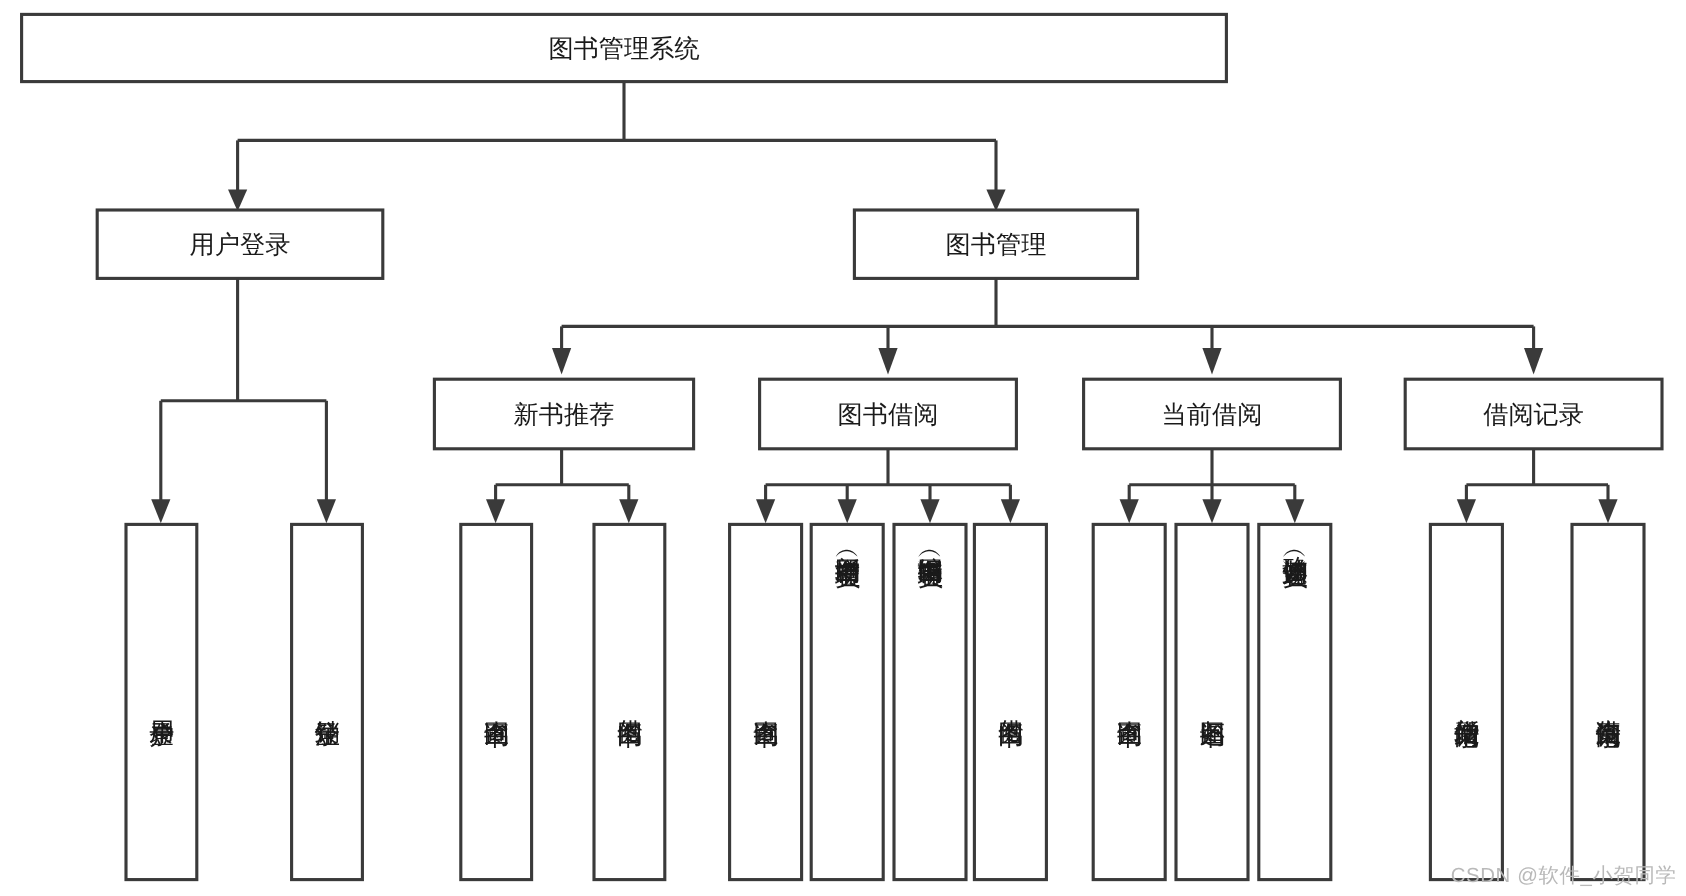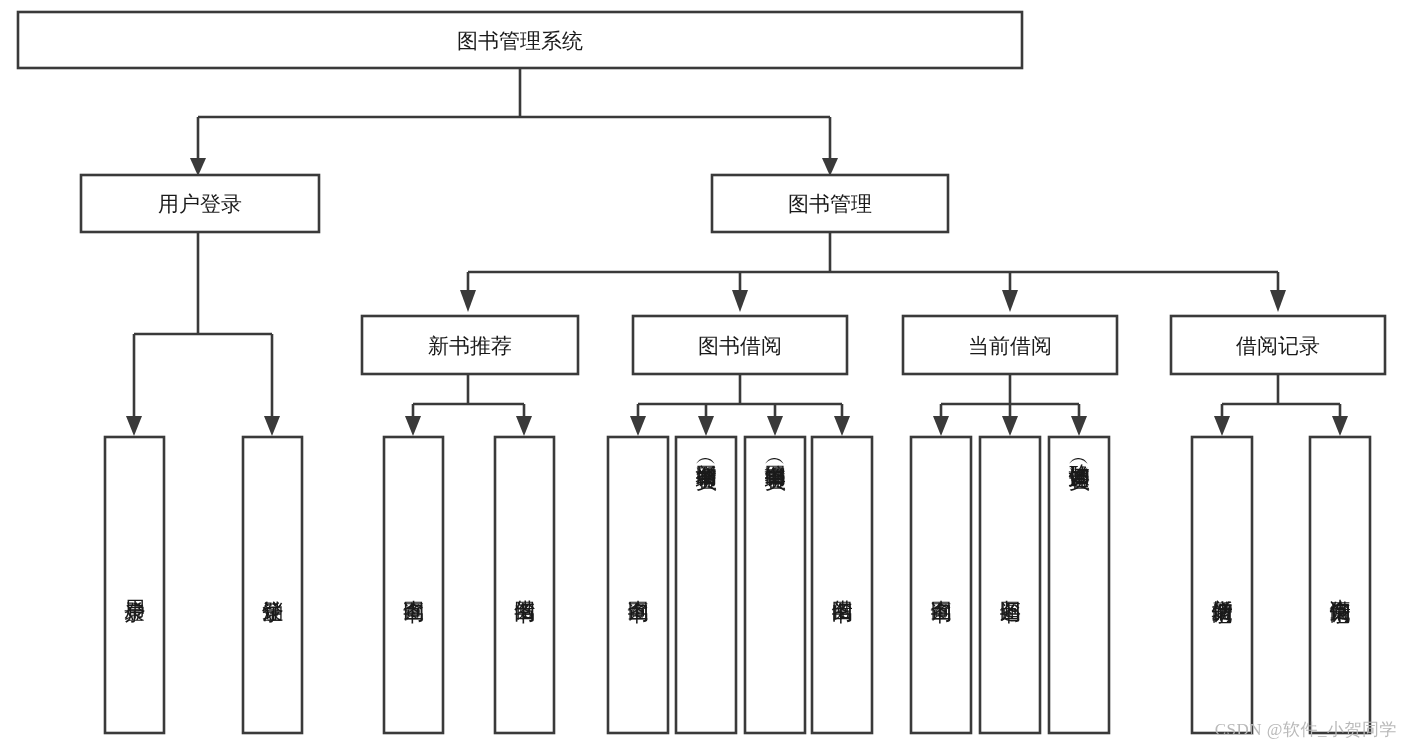--- a/index.html
+++ b/index.html
@@ -57,21 +57,21 @@
     white-space: nowrap;
     display: flex;
     align-items: center;
     justify-content: center;
     pointer-events: none;
   }
   #watermark {
     position: absolute;
     right: 8px;
     bottom: 6px;
-    font-family: Liberation Serif, serif;
+    font-family: Liberation Sans, sans-serif;
     font-size: 17px;
     color: #b9b9b9;
     white-space: nowrap;
     letter-spacing: 0.5px;
   }
 </style>
 </head>
 <body>
 
 <div id="diagram-root">

